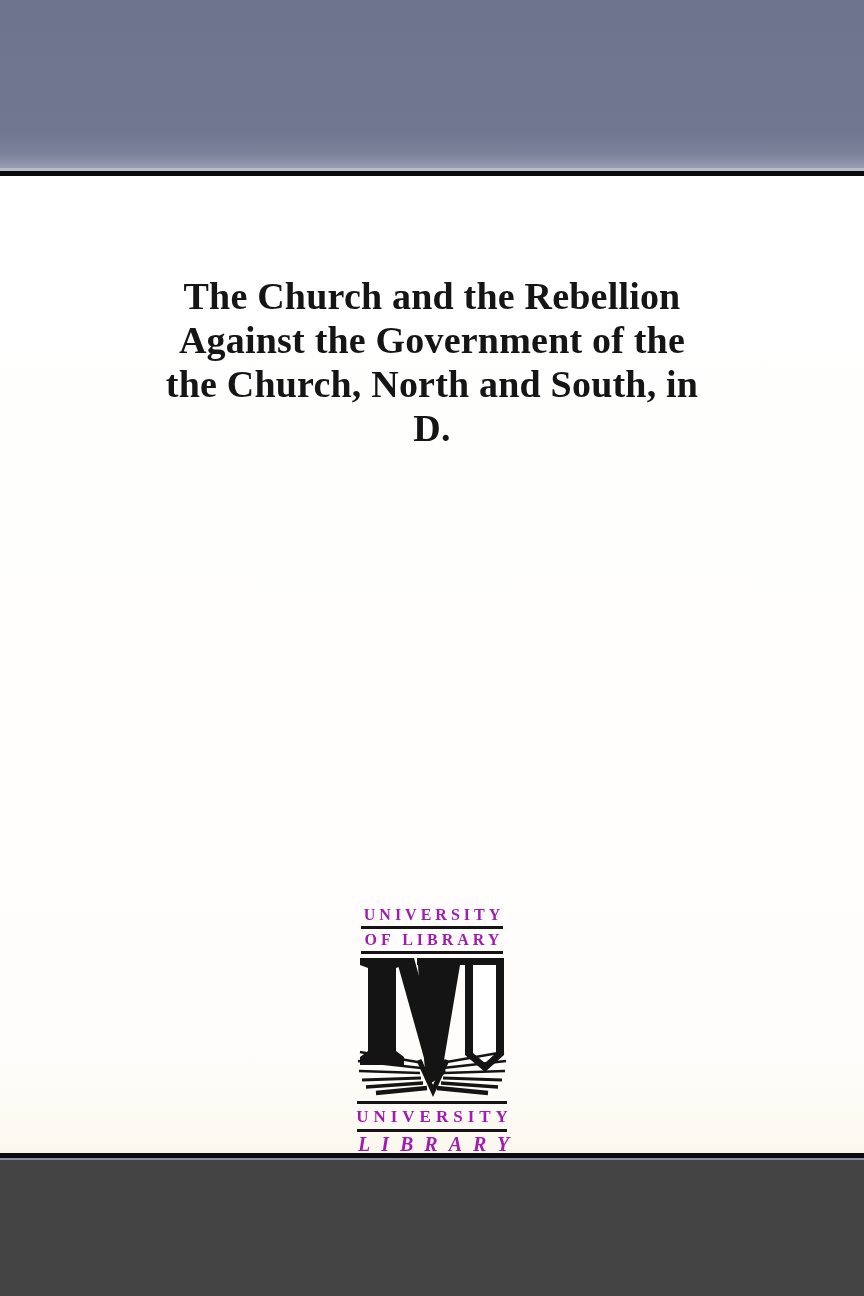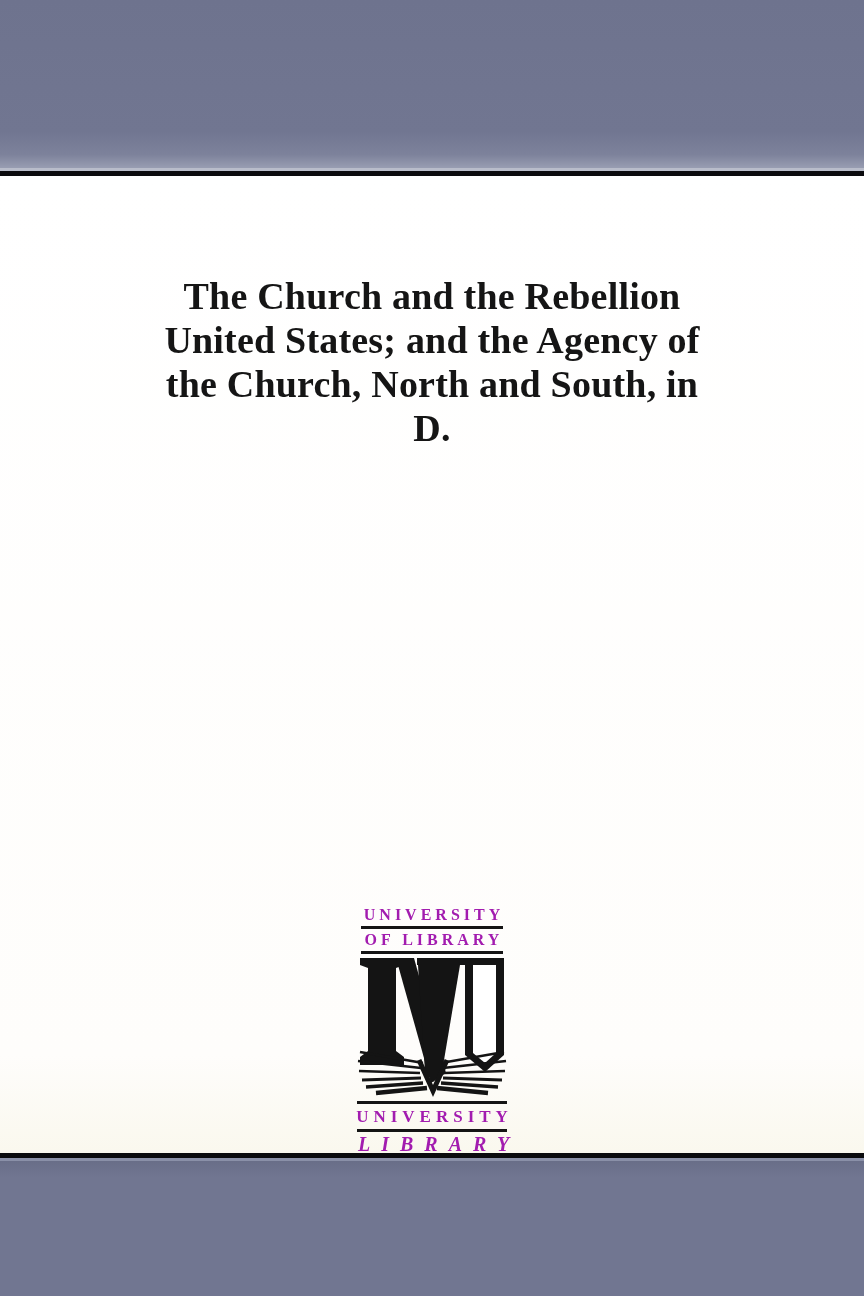--- a/index.html
+++ b/index.html
@@ -1,21 +1,21 @@
 <!DOCTYPE html>
 <html><head>
 <meta charset="utf-8">
 <style>
   html, body { margin: 0; padding: 0; background: #444; }
   * { box-sizing: border-box; }
 
   .cover {
     position: relative;
     width: 864px;
-    height: 1296px;
+    height: 1160px;
     margin: 0 auto;
     background: #fefdfb;
     font-family: "Liberation Serif", serif;
     overflow: hidden;
   }
 
   
   .band-top {
     position: absolute; left: 0; top: 0; width: 864px; height: 168px;
     background: linear-gradient(to bottom, #6e738e 0%, #717691 78%, #7d829b 92%, #989db2 100%);
@@ -100,21 +100,21 @@
   <div class="rule-top"></div>
 
   <div class="page-area"></div>
 
   <div class="rule-bottom"></div>
   <div class="edge-light-bottom"></div>
   <div class="band-bottom"></div>
 
   <div class="title-block">
     <div>The Church and the Rebellion</div>
-    <div>United States; and the Agency of</div>
+    <div>Against the Government of the</div>
     <div>the Church, North and South, in</div>
     <div>D.</div>
   </div>
 
   <div class="logo-block">
     <div class="logo-small-text">UNIVERSITY</div>
     <div class="logo-rule-sm"></div>
     <div class="logo-small-text">OF LIBRARY</div>
     <div class="logo-rule-sm"></div>
 

